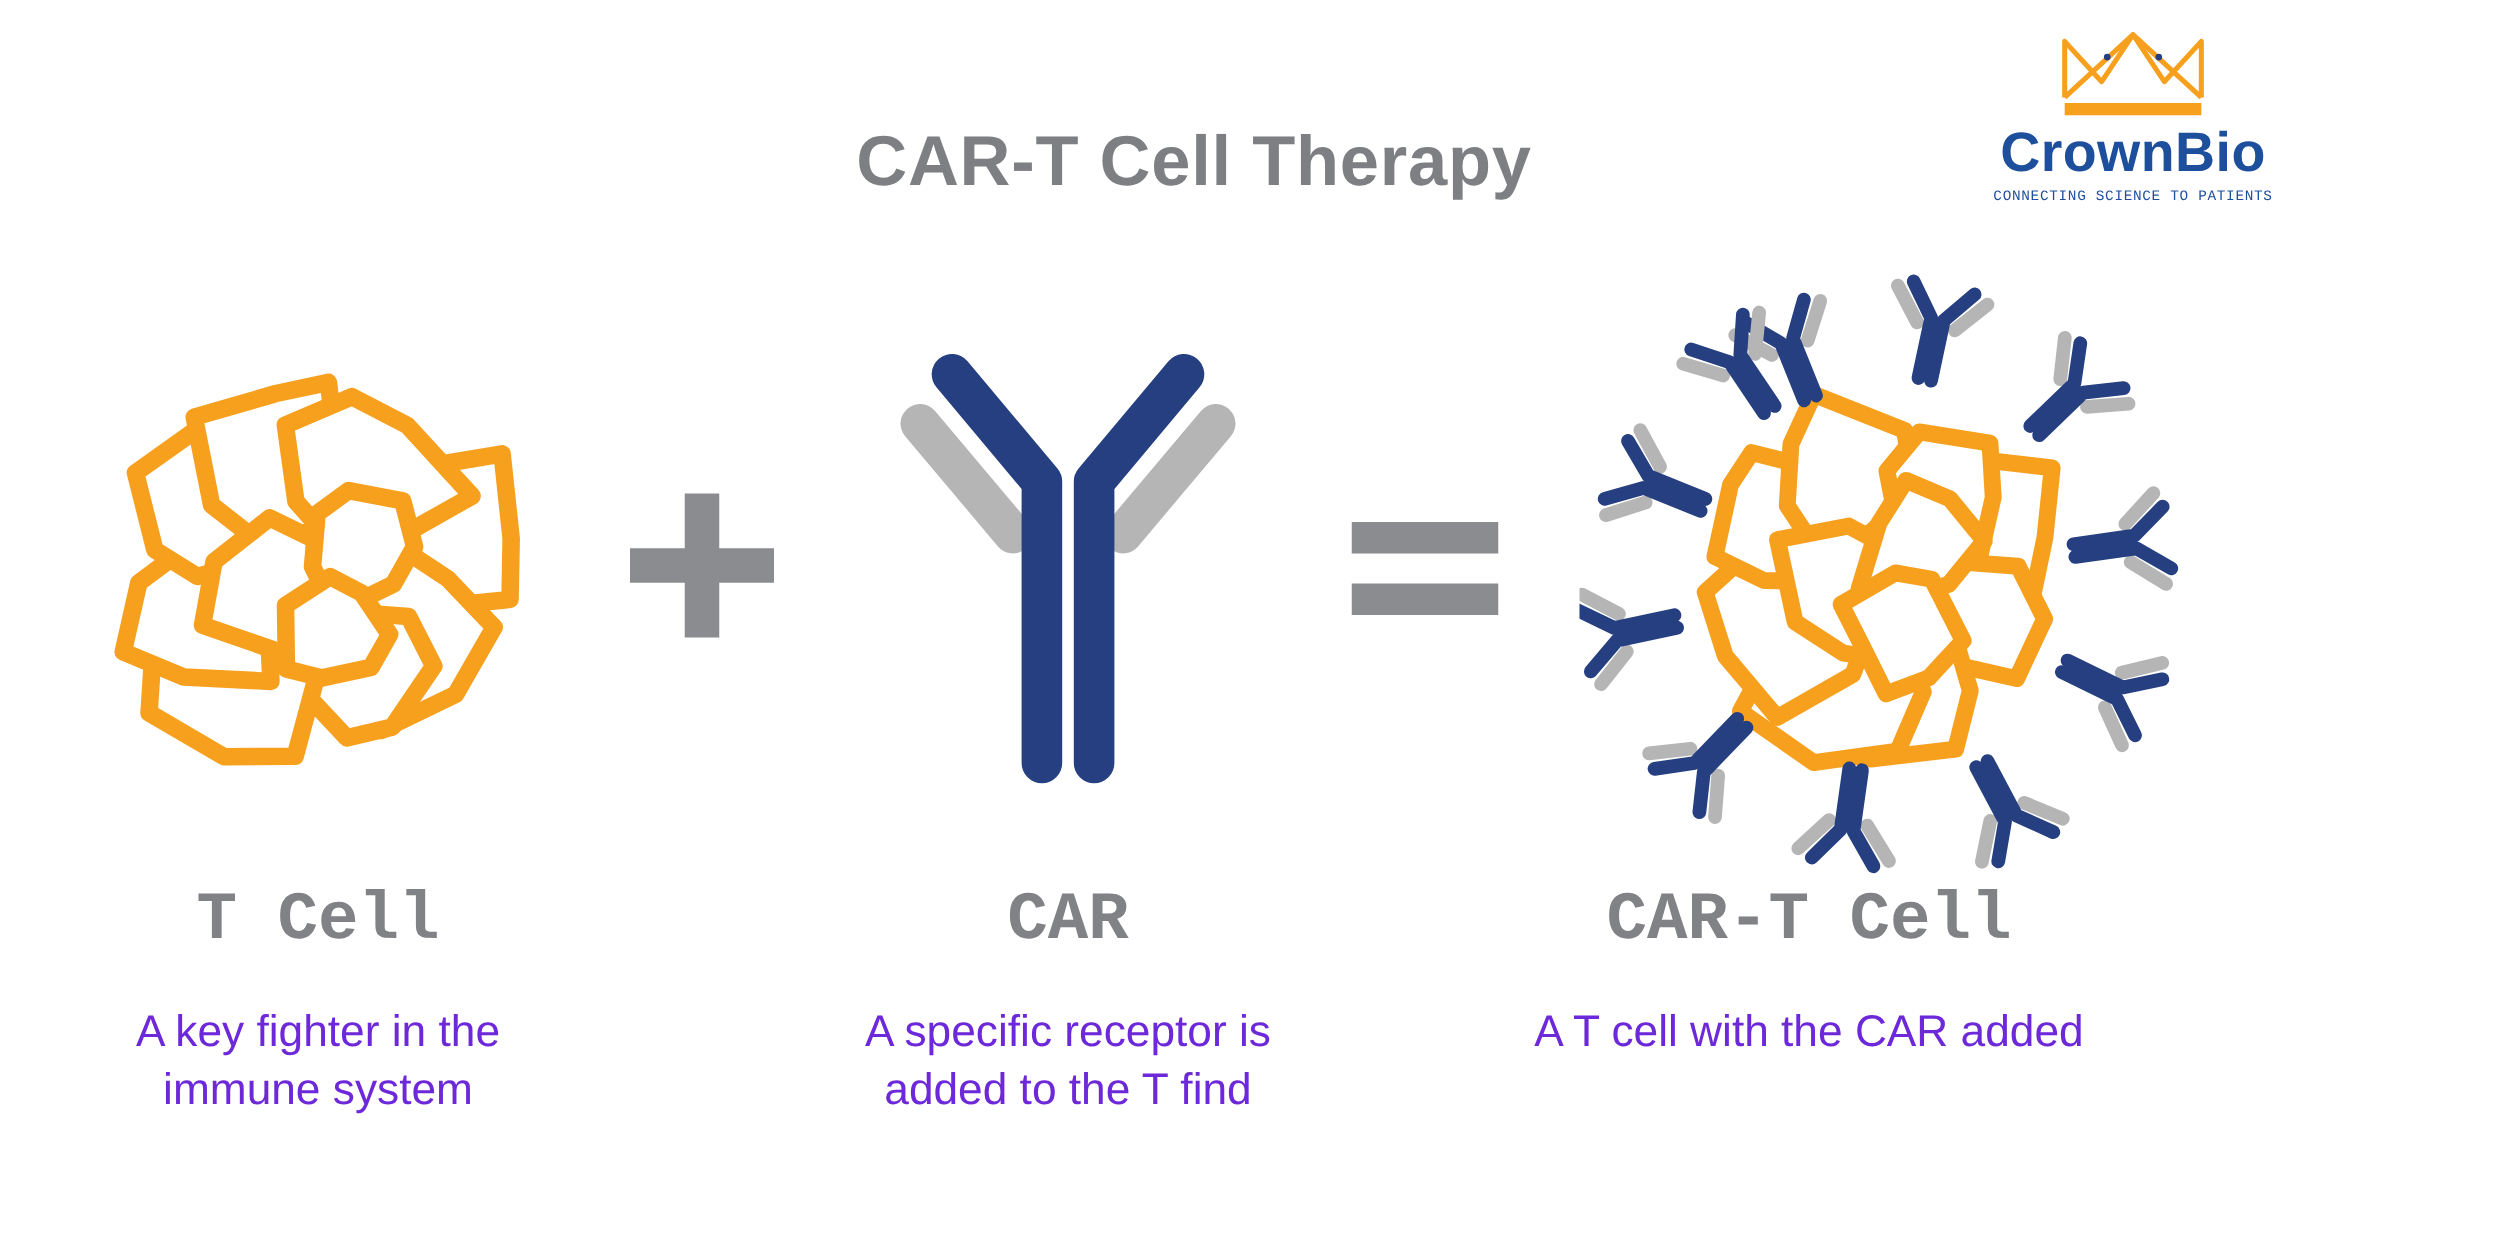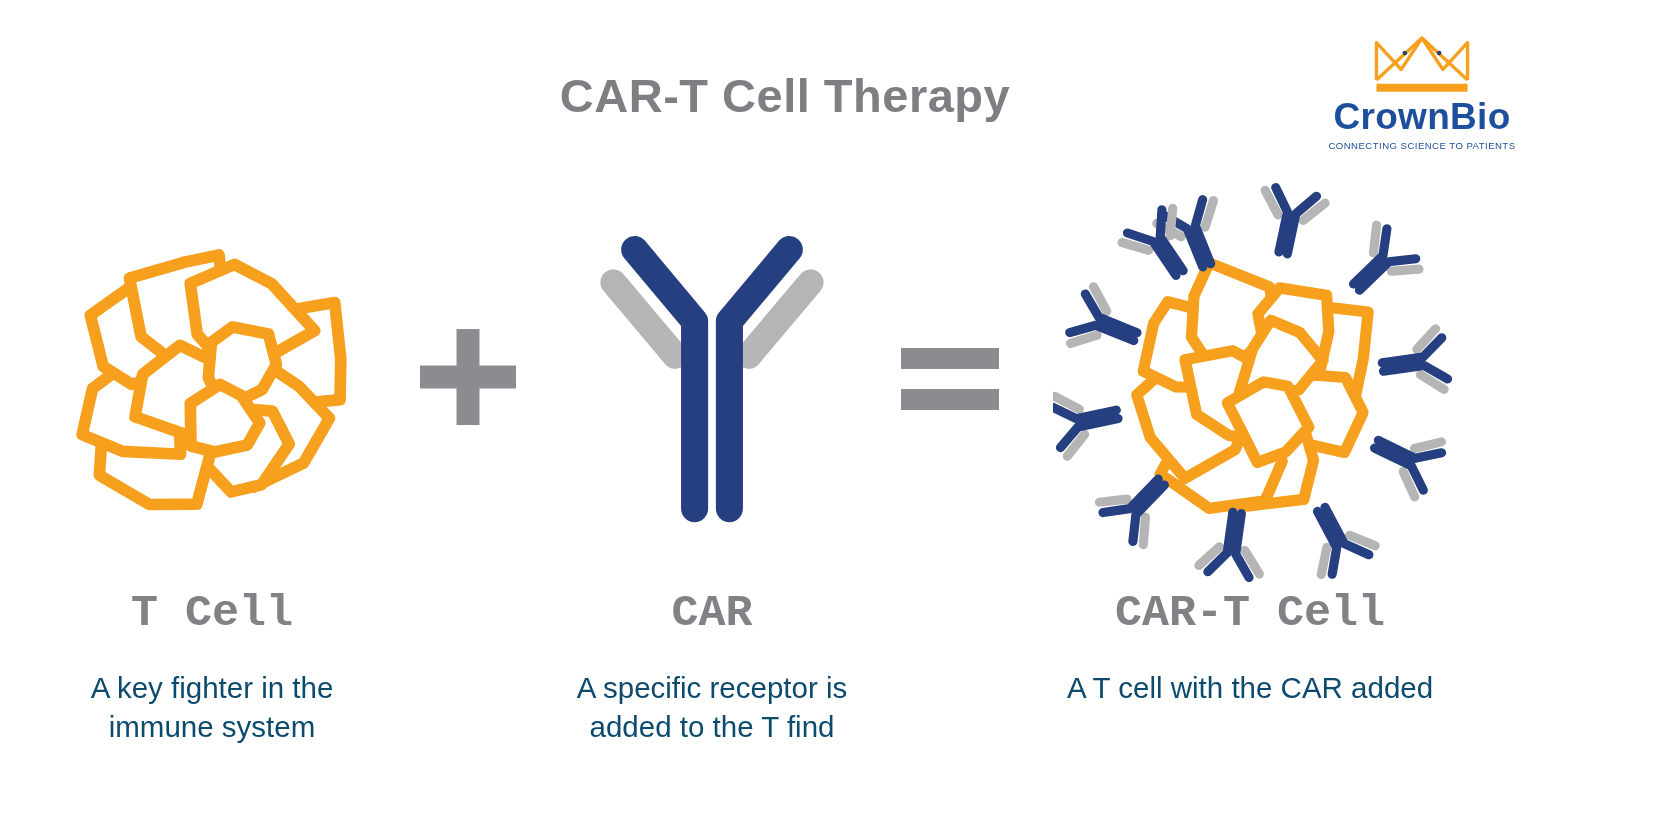--- a/index.html
+++ b/index.html
@@ -1,45 +1,45 @@
 <!DOCTYPE html>
 <html><head>
 <meta charset="utf-8">
 <style>
   html,body{margin:0;padding:0;background:#fff;}
   .canvas{
     position:relative;width:1667px;height:835px;background:#fff;overflow:hidden;
     font-family:"Liberation Sans", sans-serif;
   }
   .title{
-    position:absolute;left:485px;top:68px;width:600px;margin:0;
+    position:absolute;left:485px;top:68px;width:600px;margin:11px;
     text-align:center;font-size:47px;font-weight:bold;color:#7d7f83;letter-spacing:0.5px;
   }
   
-  .logo{position:absolute;left:1327px;top:30px;width:190px;text-align:center;}
+  .logo{position:absolute;left:1327px;top:15px;width:190px;text-align:center;}
   .crown{display:block;width:112px;height:64px;margin:0 auto 4px auto;}
   .logo-name{font-size:37px;font-weight:bold;color:#1e4f9c;line-height:1;letter-spacing:0.3px;}
-  .logo-tagline{font-size:9.6px;color:#1e4f9c;letter-spacing:0.45px;margin-top:5px;white-space:nowrap;}
+  .logo-tagline{font-size:9.6px;color:#1e4f9c;letter-spacing:0.45px;margin-top:5px;white-space:nowrap;font-family:Liberation Mono, monospace;}
   
   .tcell-svg{position:absolute;left:58px;top:230px;width:308px;height:308px;}
   .antibody-svg{position:absolute;left:567px;top:226px;width:290px;height:310px;}
   .cart-svg{position:absolute;left:1053px;top:178px;width:414px;height:414px;}
   .op{position:absolute;}
   .op-plus{left:418px;top:327px;width:100px;height:100px;}
   .op-equals{left:901px;top:346px;width:98px;height:66px;}
   .op rect{fill:#8a8c8f;}
   .lc{stroke:#b5b5b6;stroke-width:27;stroke-linecap:round;fill:none;}
   .hc{stroke:#253f80;stroke-width:28;stroke-linecap:round;stroke-linejoin:round;fill:none;}
   .crown-stroke{stroke:#f6a01e;stroke-width:4.5;fill:none;stroke-linejoin:round;}
   
   .label{position:absolute;top:588px;text-align:center;font-size:45px;font-weight:bold;color:#808285;font-family:Liberation Mono, monospace;}
-  .desc{position:absolute;top:668px;text-align:center;font-size:29.5px;line-height:1.33;color:#0c4a6e;}
+  .desc{position:absolute;top:668px;text-align:center;font-size:29.5px;line-height:1.33;color:#6d28d9;}
   .l1,.d1{left:17px;width:390px;}
   .l2,.d2{left:517px;width:390px;}
-  .l3,.d3{left:970px;width:560px;}
+  .l3,.d3{left:926px;width:560px;}
   .sr{position:absolute;width:1px;height:1px;overflow:hidden;clip:rect(0 0 0 0);white-space:nowrap;}
 </style>
 </head>
 <body>
 
 <div class="canvas">
 
   <h1 class="title">CAR-T Cell Therapy</h1>
 
   <div class="logo">

